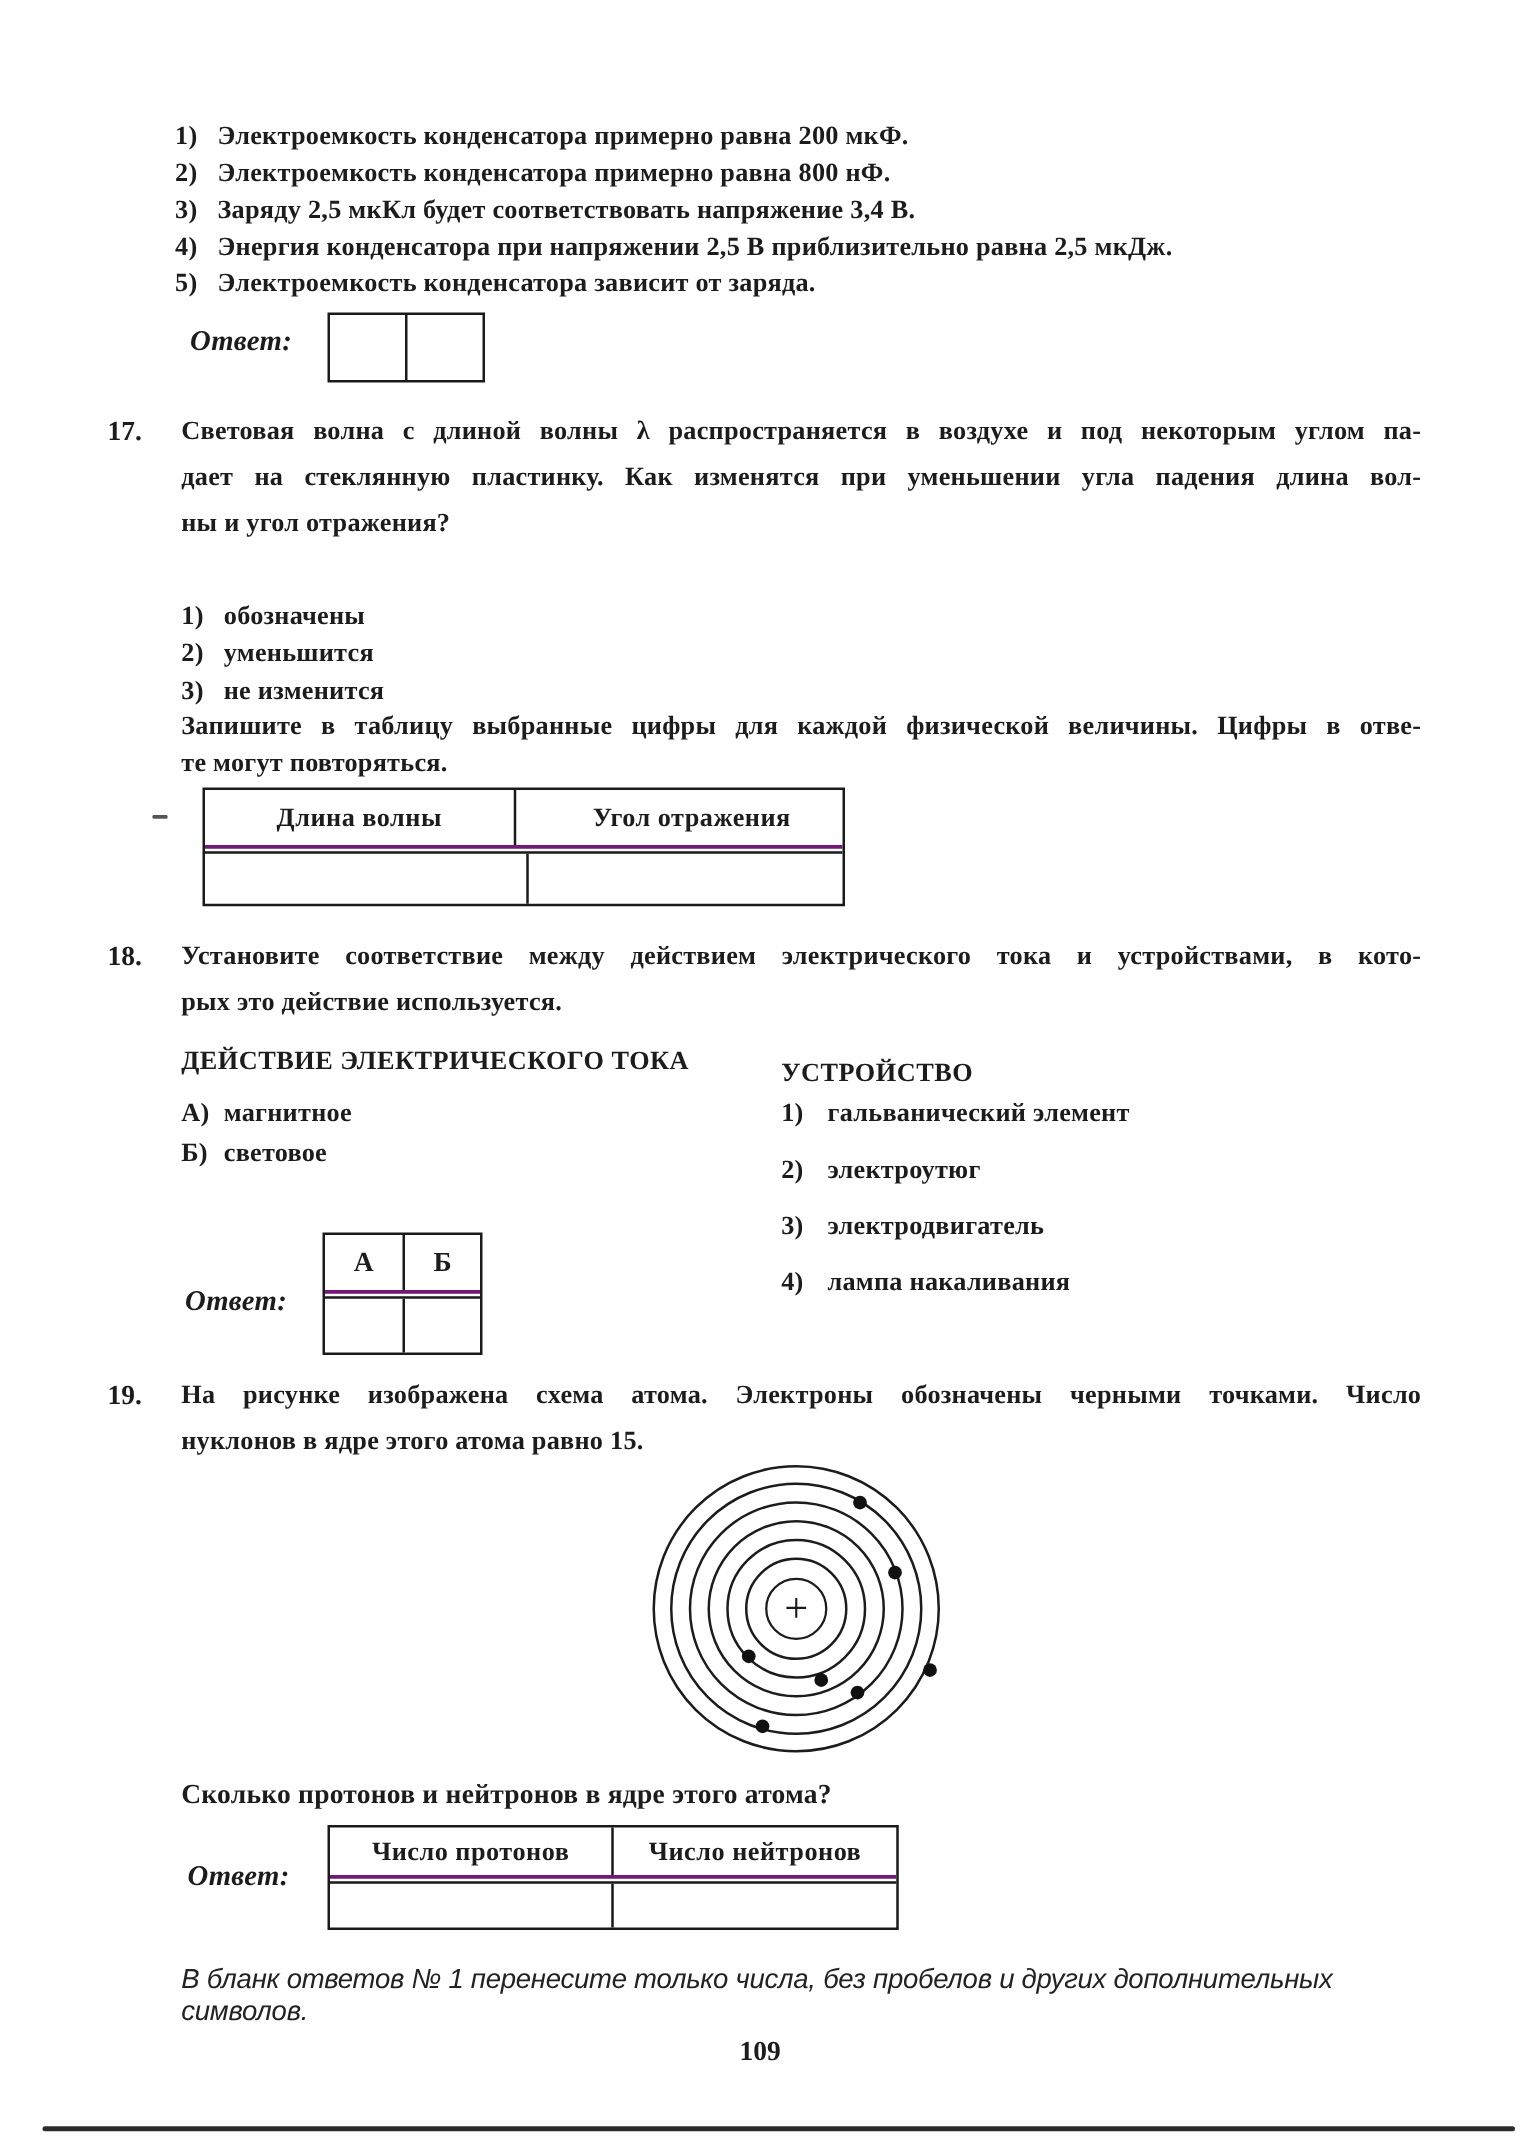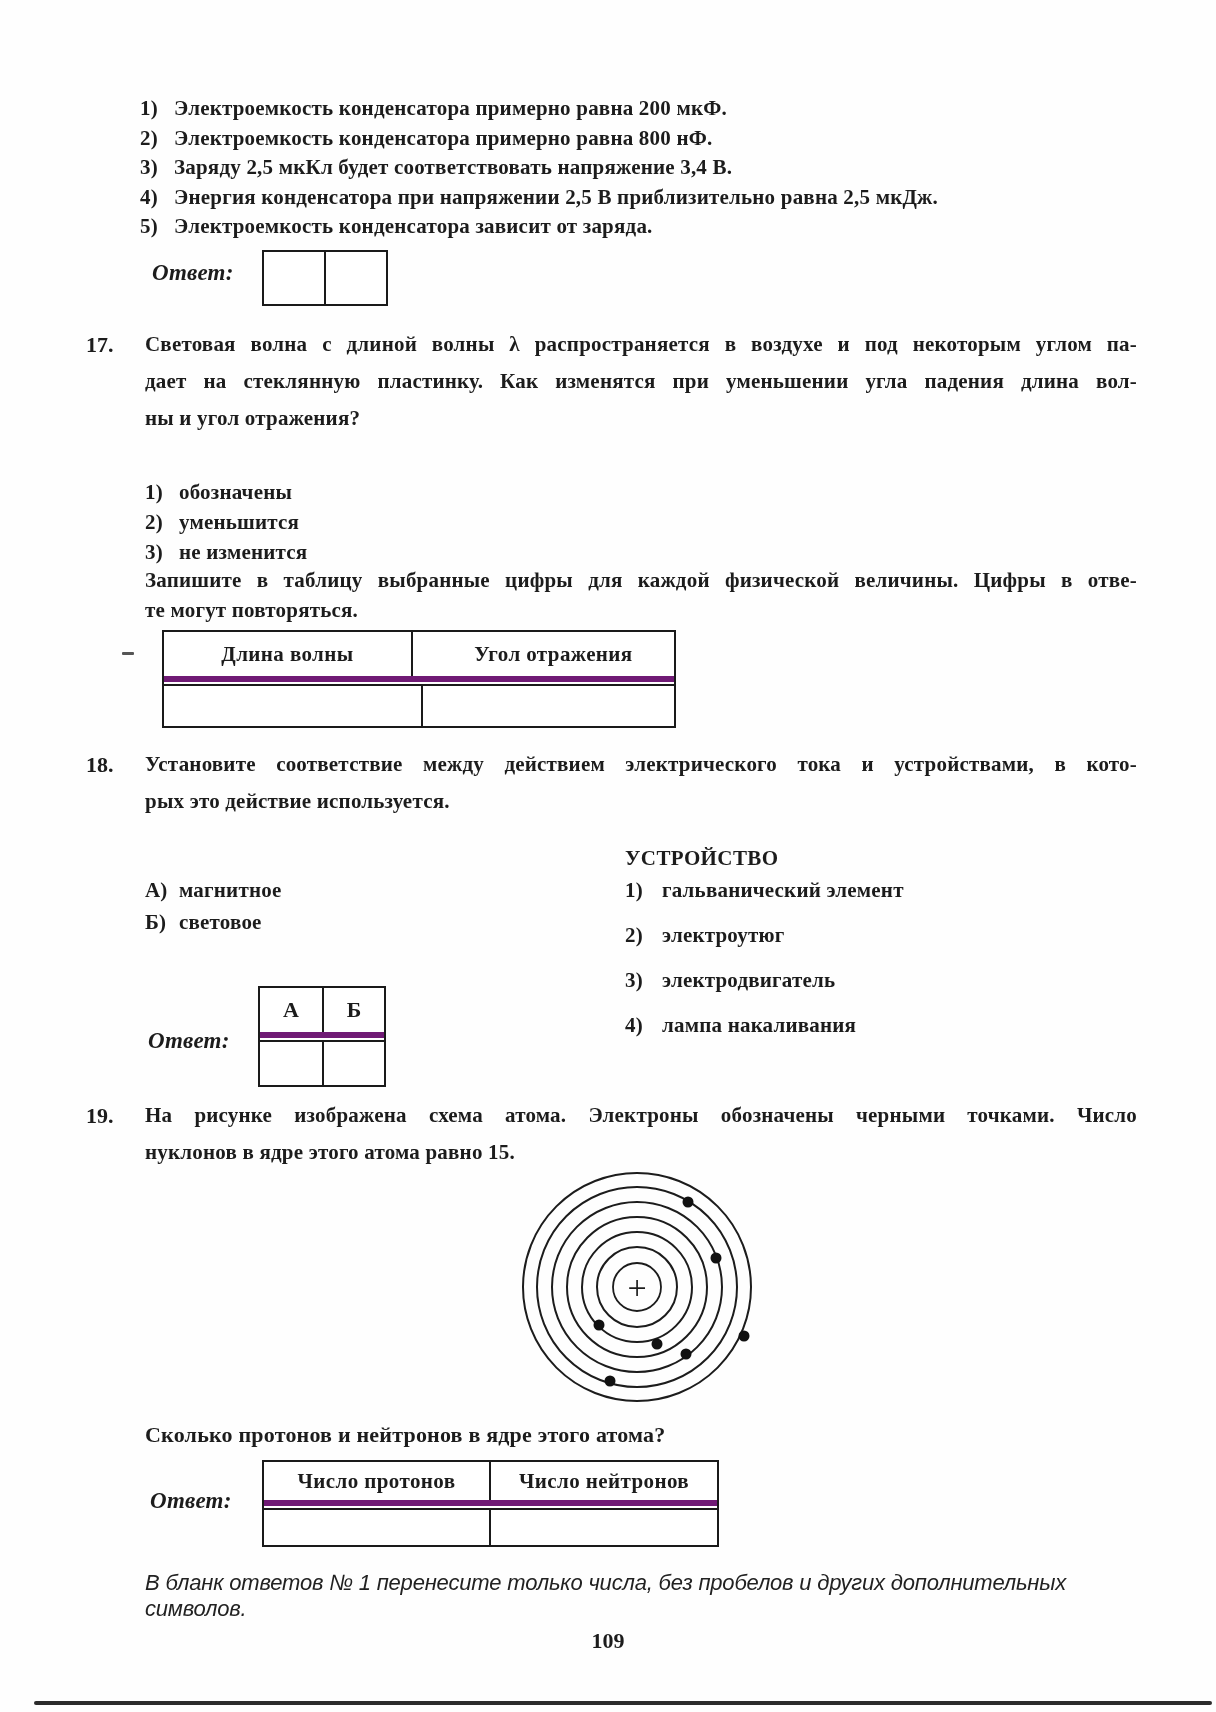--- a/index.html
+++ b/index.html
@@ -36,21 +36,21 @@
     border:2px solid #1a1a1a;
     background:#fff;
   }
   .ansbox .cell{width:60px;height:52px;}
   .ansbox .cell + .cell{border-left:2px solid #1a1a1a;}
   
   .dtable{
     border:2px solid #1a1a1a;
     background:#fff;
   }
-  .dthead{display:flex;border-bottom:6px solid #701a75;}
+  .dthead{display:flex;border-bottom:3px solid #701a75;}
   .dtbody{display:flex;border-top:2px solid #1a1a1a;margin-top:2px;}
   .dtcell{
     text-align:center;
     font-weight:700;
     overflow:hidden;
   }
   .caps{font-size:21px;letter-spacing:0.4px;}
   .note{
     font-family:"Liberation Sans","DejaVu Sans",sans-serif;
     font-style:italic;
@@ -138,20 +138,21 @@
       <div class="dtcell" style="width:257px;height:40px;border-right:2px solid #1a1a1a;"></div>
       <div class="dtcell" style="width:251px;height:40px;"></div>
     </div>
   </div>
 
   <div class="abs qnum" style="left:86px;top:752px;">18.</div>
   <div class="abs" style="left:145px;top:752px;width:992px;">
     <div class="txt just" style="height:37px;">Установите соответствие между действием электрического тока и устройствами, в кото-</div>
     <div class="txt" style="height:37px;">рых это действие используется.</div>
   </div>
+  <div class="abs txt caps" style="left:145px;top:836px;">ДЕЙСТВИЕ ЭЛЕКТРИЧЕСКОГО ТОКА</div>
   <div class="abs txt caps" style="left:625px;top:846px;">УСТРОЙСТВО</div>
 
   <div class="abs" style="left:145px;top:878px;">
     <div class="optrow txt" style="height:32px;">
       <span class="optnum">А)</span>
       <span>магнитное</span>
     </div>
     <div class="optrow txt" style="height:32px;">
       <span class="optnum">Б)</span>
       <span>световое</span>

